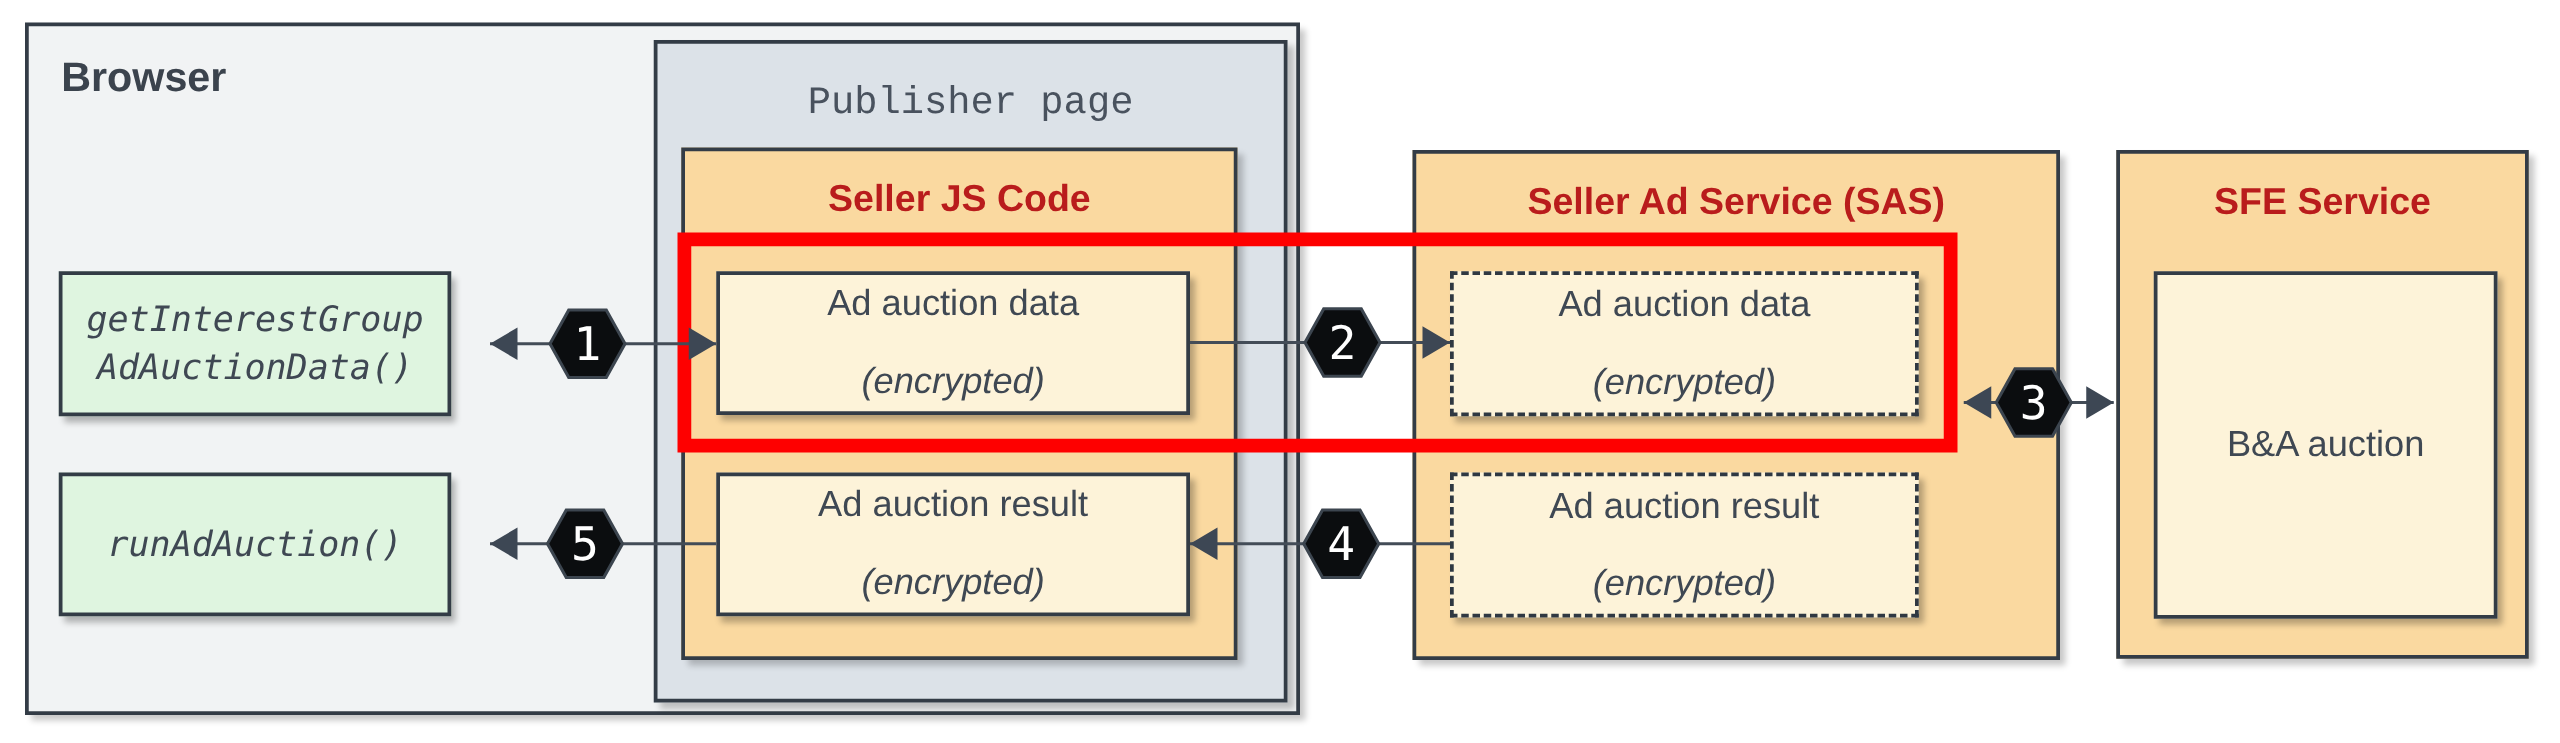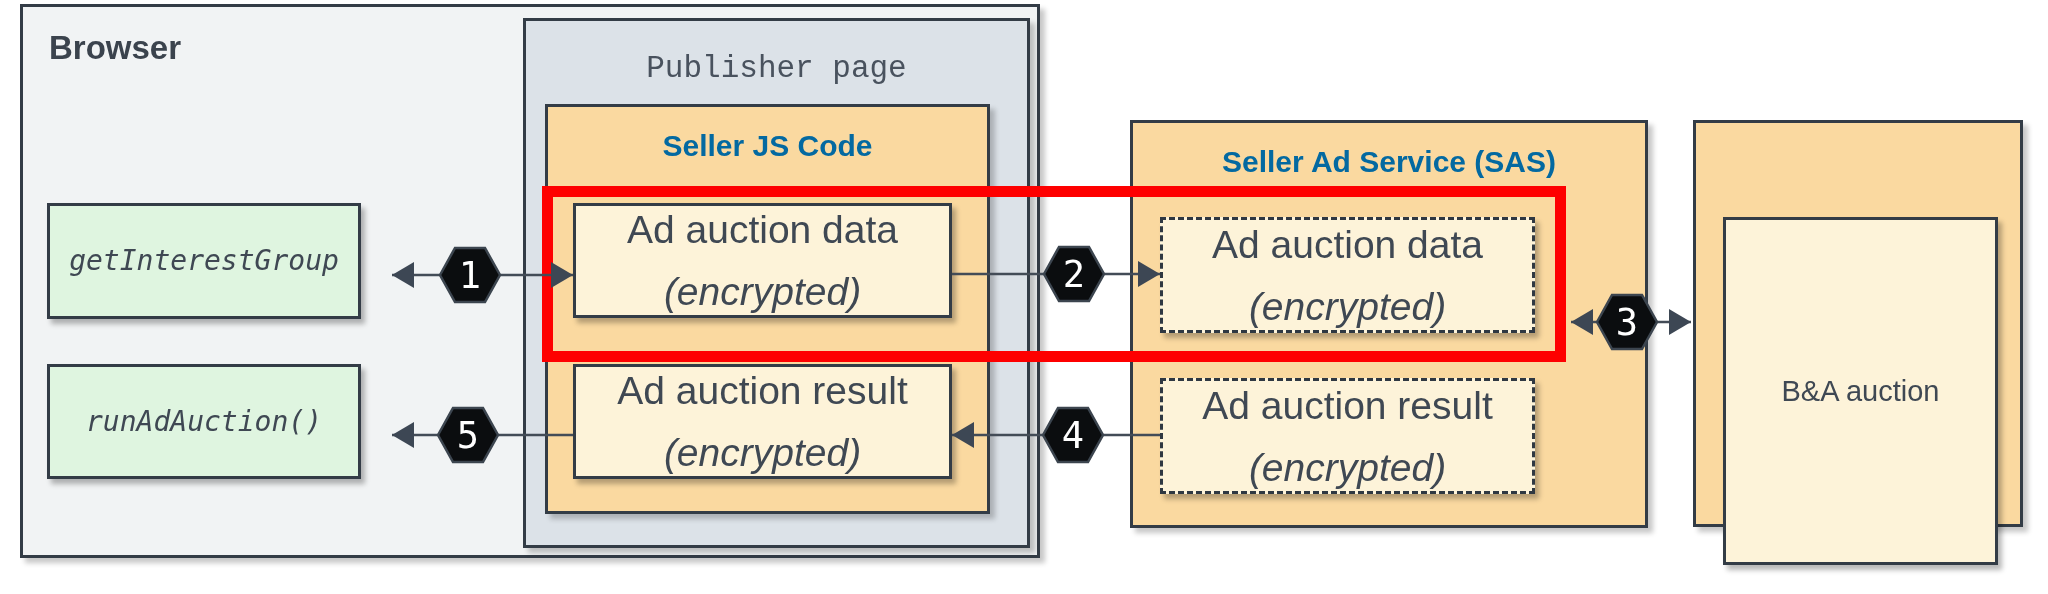--- a/index.html
+++ b/index.html
@@ -1,21 +1,21 @@
 <!DOCTYPE html>
 <html><head>
 <meta charset="utf-8">
 <style>
   * { margin:0; padding:0; box-sizing:border-box; }
   body { background:#ffffff; font-family:"Liberation Sans", sans-serif; }
   .canvas { position:relative; width:2048px; height:594px; background:#ffffff; overflow:hidden; }
 
   
   .browser {
-    position:absolute; left:20px; top:4px; width:1020px; height:554px;
+    position:absolute; left:20px; top:18px; width:1020px; height:554px;
     background:#f1f3f4; border:3px solid #333c46;
     box-shadow:5px 5px 5px rgba(0,0,0,0.22);
   }
   .browser-label {
     position:absolute; left:26px; top:22px;
     font-size:33px; font-weight:bold; color:#3b434d;
   }
   .publisher {
     position:absolute; left:500px; top:11px; width:507px; height:530px;
     background:#dce2e8; border:3px solid #333c46;
@@ -36,40 +36,40 @@
     box-shadow:5px 5px 5px rgba(0,0,0,0.22);
     padding-left:48px;
   }
   .sfe {
     position:absolute; left:1693px; top:120px; width:330px; height:407px;
     background:#fad9a0; border:3px solid #333c46;
     box-shadow:5px 5px 5px rgba(0,0,0,0.22);
   }
   .section-title {
     position:absolute; left:0; top:22px; width:100%;
-    text-align:center; font-size:30px; font-weight:bold; color:#0369a1;
+    text-align:center; font-size:30px; font-weight:bold; color:#b91c1c;
   }
 
   
   .cream-box {
     position:absolute; width:379px; height:115px;
     background:#fdf3d9; border:3px solid #333c46;
     display:flex; flex-direction:column; align-items:center; justify-content:center;
-    font-size:39px; color:#3f4853; line-height:37px; text-align:center;
+    font-size:29px; color:#3f4853; line-height:37px; text-align:center;
     box-shadow:4px 5px 5px rgba(0,0,0,0.28);
   }
   .cream-box.dashed { border:3px dashed #2f3842; width:375px; height:116px; }
   .solid1 { left:25px; top:96px; }
   .solid2 { left:25px; top:257px; }
   .dashed1 { left:27px; top:94px; }
   .dashed2 { left:27px; top:255px; }
   .enc { font-style:italic;margin-top:25px; }
 
   .bna-box {
-    position:absolute; left:27px; top:94px; width:275px; height:348px;
+    position:absolute; left:27px; top:94px; width:275px; height:278px;
     background:#fdf3d9; border:3px solid #333c46;
     display:flex; align-items:center; justify-content:center;
     font-size:29px; color:#3f4853;
     box-shadow:4px 5px 5px rgba(0,0,0,0.28);
   }
 
   .green-box {
     position:absolute; width:314px;
     background:#dff5e0; border:3px solid #333c46;
     display:flex; flex-direction:column; align-items:center; justify-content:center;
@@ -96,20 +96,21 @@
 </head>
 <body>
 
 <div class="canvas">
 
   <div class="browser">
     <div class="browser-label">Browser</div>
 
     <div class="green-box green1">
       <div>getInterestGroup</div>
+      <div>AdAuctionData()</div>
     </div>
 
     <div class="green-box green2">
       <div>runAdAuction()</div>
     </div>
 
     <div class="publisher">
       <div class="publisher-label">Publisher page</div>
 
       <div class="seller-js">
@@ -136,20 +137,21 @@
       <div class="enc">(encrypted)</div>
     </div>
 
     <div class="cream-box dashed dashed2">
       <div>Ad auction result</div>
       <div class="enc">(encrypted)</div>
     </div>
   </div>
 
   <div class="sfe">
+    <div class="section-title">SFE Service</div>
     <div class="bna-box">
       <div>B&amp;A auction</div>
     </div>
   </div>
 
   <div class="red-highlight"></div>
 
   <svg class="overlay" viewBox="0 0 2048 594">
 
     <line class="conn" x1="392" y1="275" x2="573" y2="275"></line>

